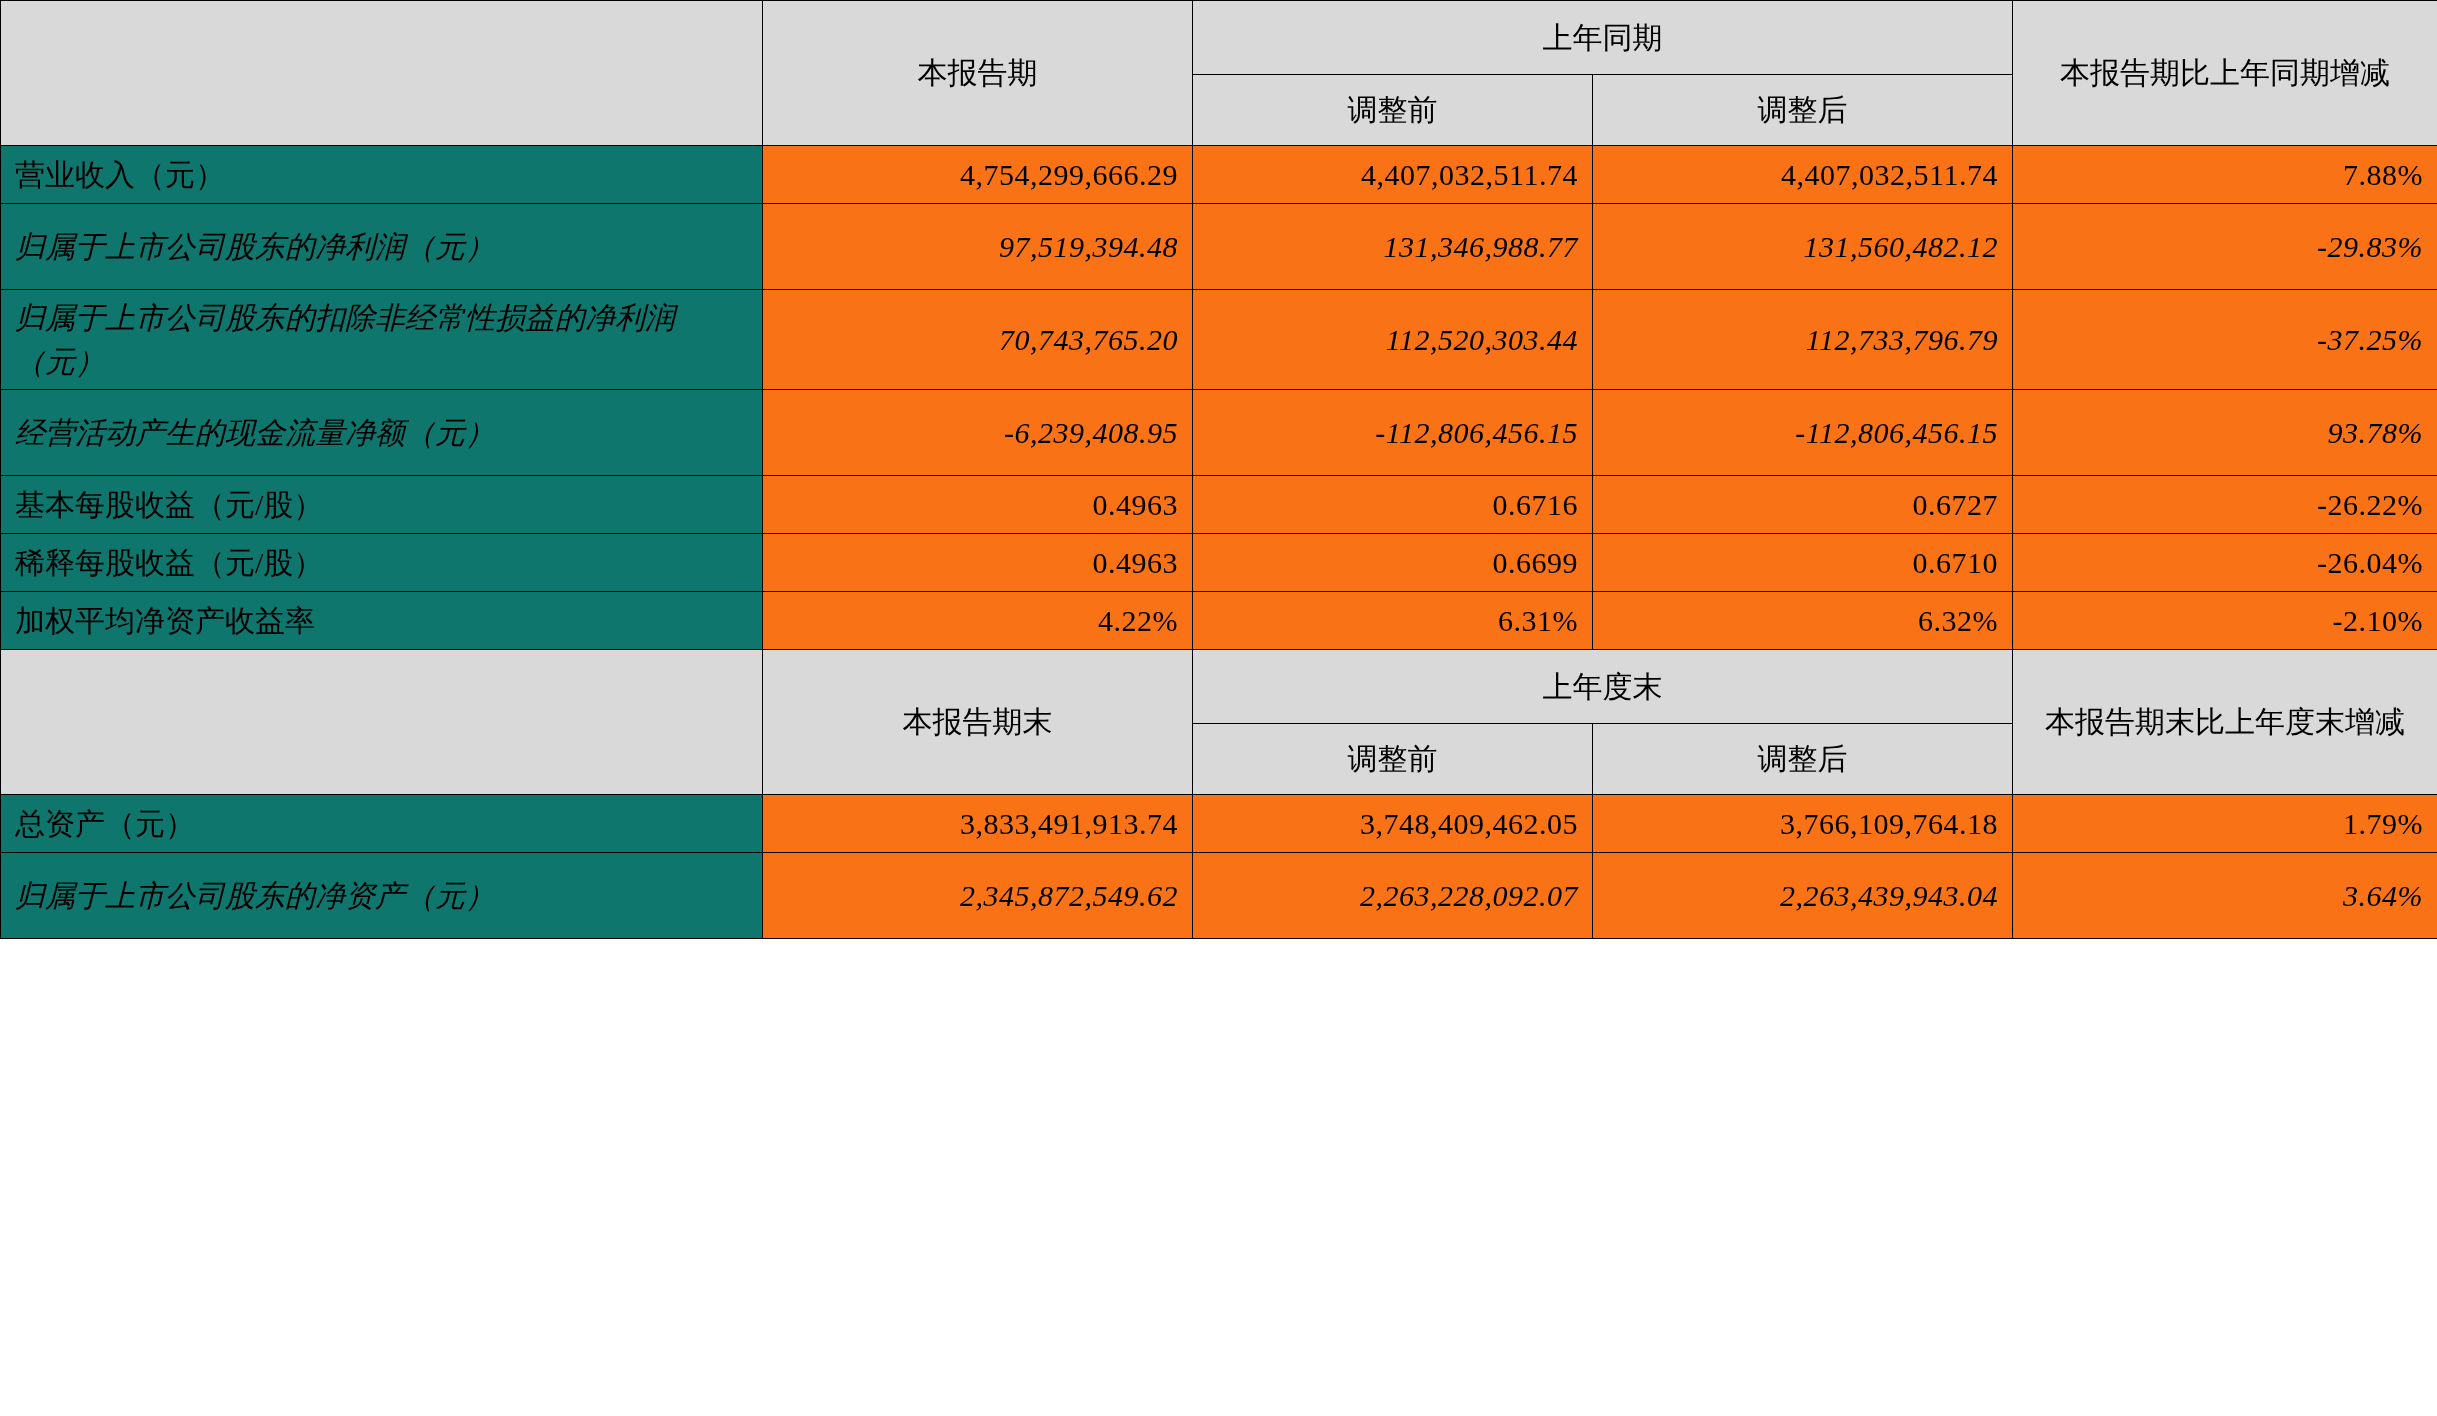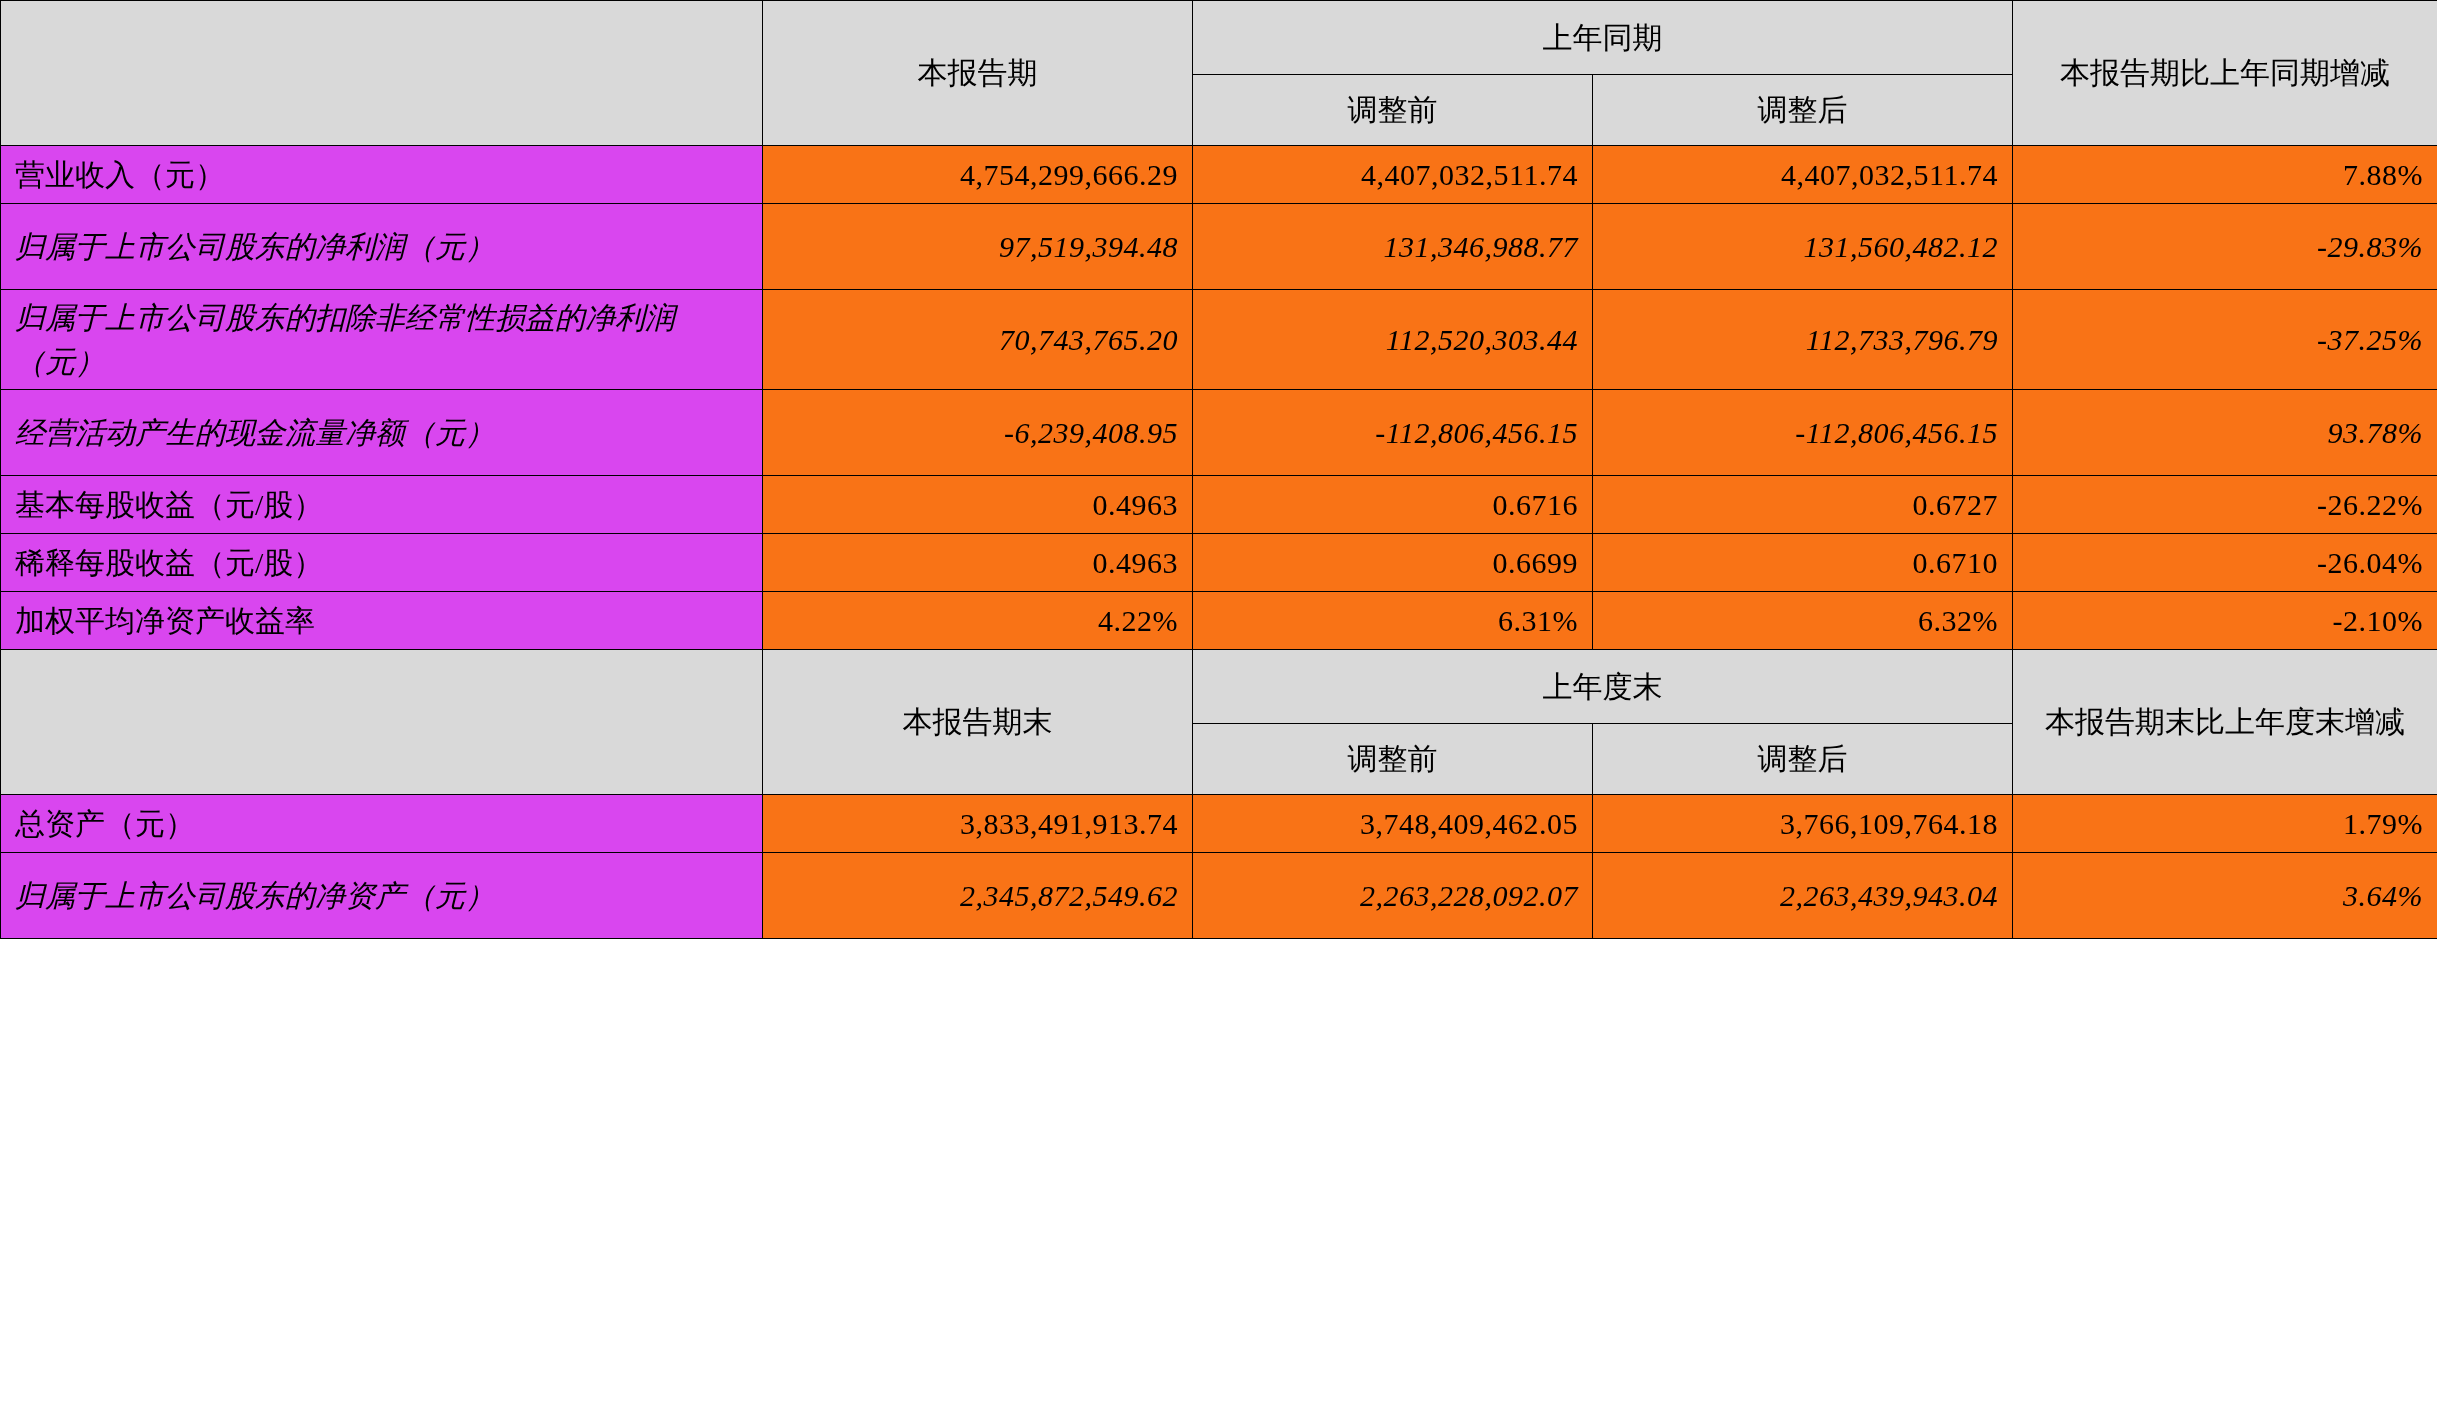--- a/index.html
+++ b/index.html
@@ -31,21 +31,21 @@
     font-weight: normal;
     line-height: 1.45;
     vertical-align: middle;
     color: #000000;
   }
   .hdr {
     background: #d9d9d9;
     text-align: center;
   }
   .rowlabel {
-    background: #d946ef;
+    background: #0f766e;
     text-align: left;
   }
   .num {
     text-align: right;
     background: #f97316;
     font-family: "Liberation Serif", "DejaVu Serif", serif;
     letter-spacing: 0.5px;
   }
   .h-tall { height: 132px; }
   .h-sub  { height: 58px; }

